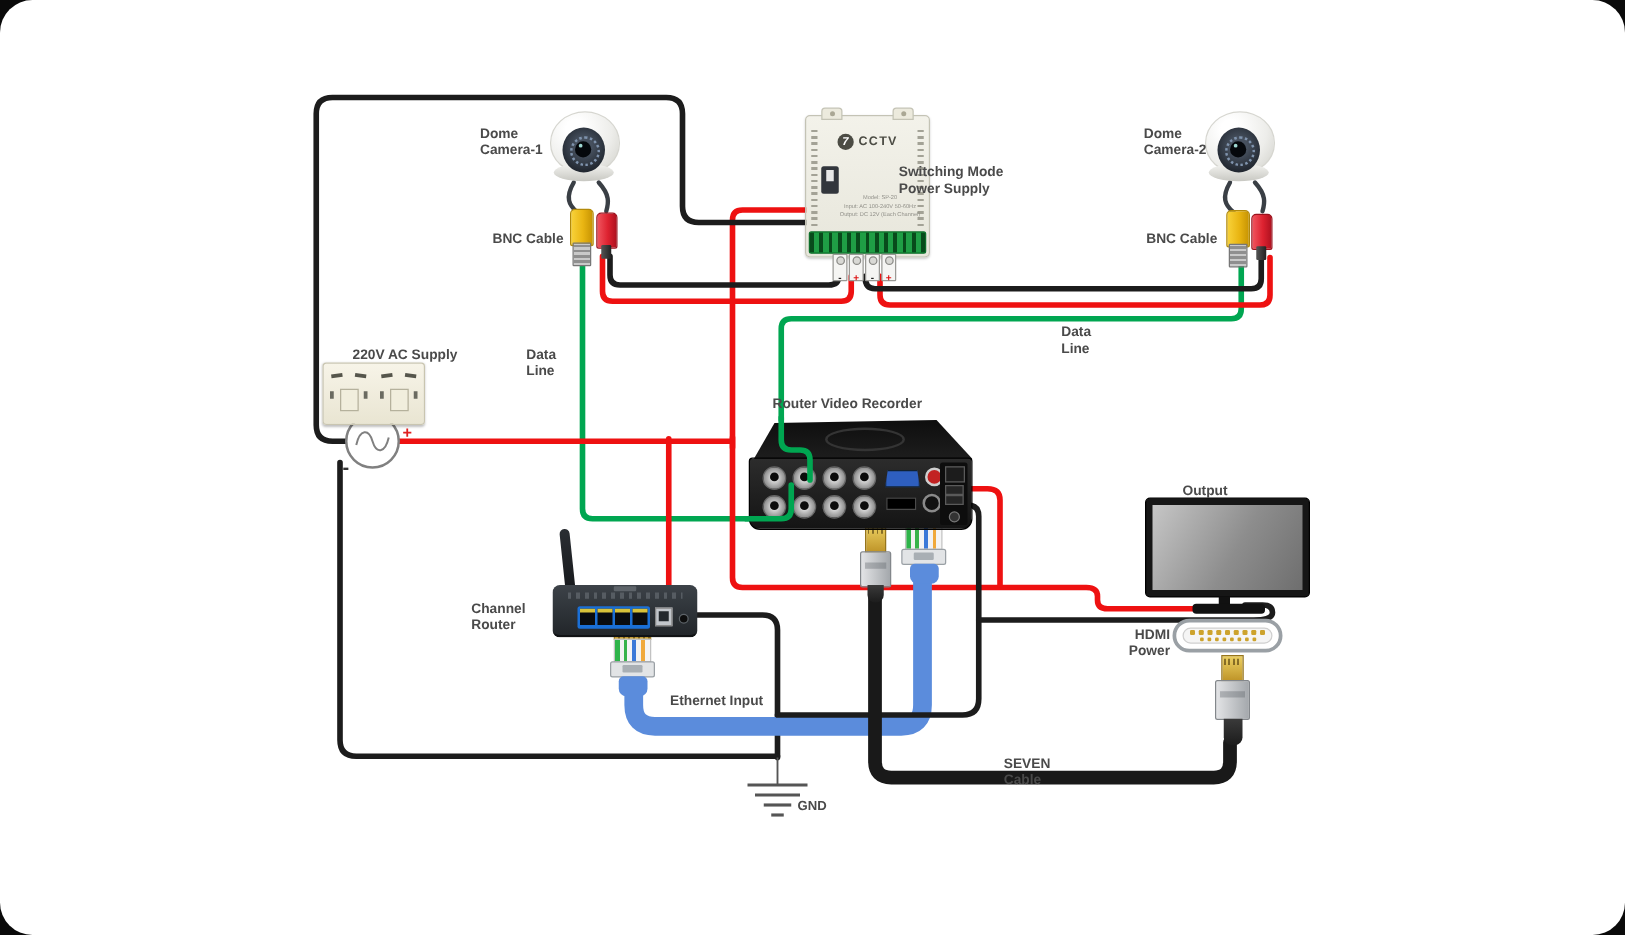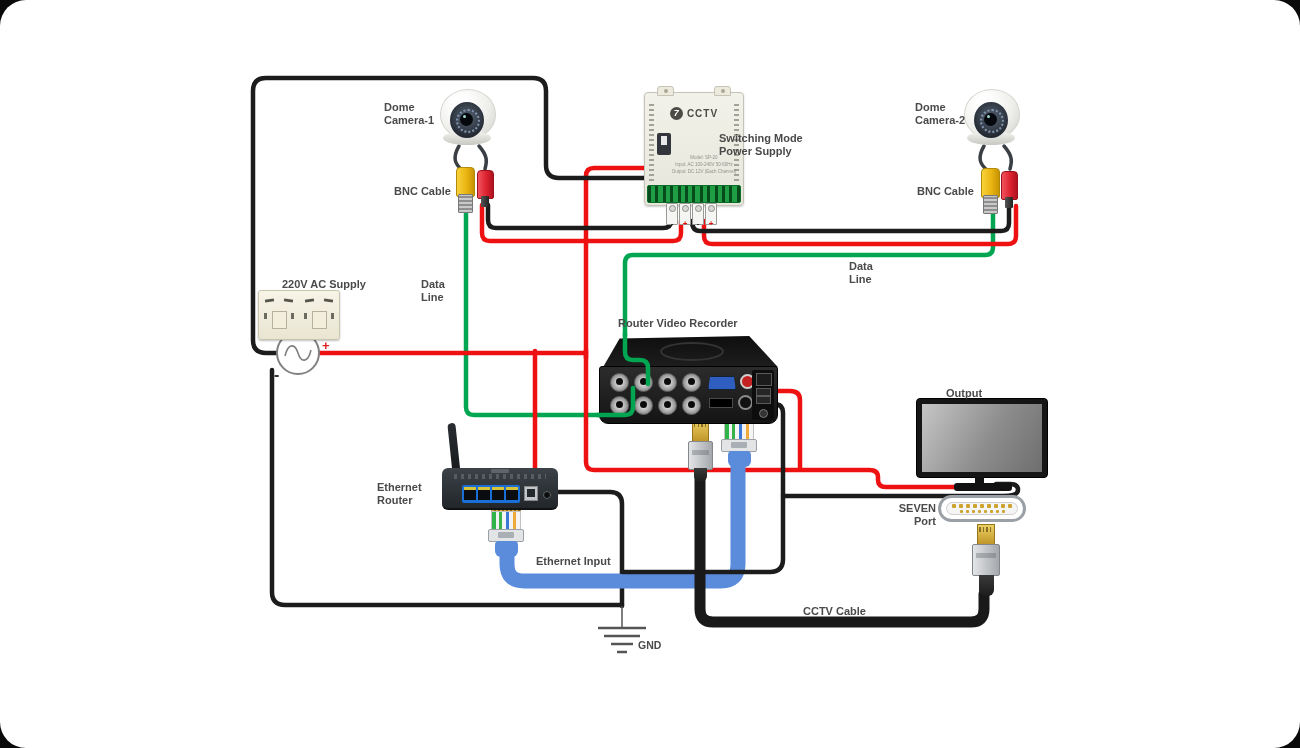--- a/index.html
+++ b/index.html
@@ -373,22 +373,22 @@
   <div class="lbl" style="left:394px;top:185px;width:60px;">BNC Cable</div>
   <div class="lbl" style="left:917px;top:185px;width:60px;">BNC Cable</div>
   <div class="lbl" style="left:719px;top:132px;width:120px;">Switching Mode
 Power Supply</div>
   <div class="lbl" style="left:256px;top:278px;width:92px;margin-left:26px;">220V AC Supply</div>
   <div class="lbl" style="left:421px;top:278px;width:52px;">Data
 Line</div>
   <div class="lbl" style="left:849px;top:260px;width:52px;">Data
 Line</div>
   <div class="lbl" style="left:618px;top:317px;width:140px;">Router Video Recorder</div>
-  <div class="lbl" style="left:377px;top:481px;width:60px;">Ethernet
+  <div class="lbl" style="left:377px;top:481px;width:60px;">Channel
 Router</div>
   <div class="lbl" style="left:536px;top:555px;width:80px;">Ethernet Input</div>
   <div class="lbl" style="left:946px;top:387px;width:70px;">Output</div>
-  <div class="lbl" style="left:878px;top:502px;width:58px;text-align:right;">SEVEN Port</div>
-  <div class="lbl" style="left:803px;top:605px;width:70px;">CCTV Cable</div>
+  <div class="lbl" style="left:878px;top:502px;width:58px;text-align:right;">HDMI Power</div>
+  <div class="lbl" style="left:803px;top:605px;width:70px;">SEVEN Cable</div>
   <div class="lbl" style="left:638px;top:639px;width:40px;text-align:left;font-size:10.5px;">GND</div>
   <div class="lbl sign" style="left:322px;top:338px;width:14px;color:#e02020;">+</div>
   <div class="lbl sign" style="left:274px;top:366px;width:14px;font-size:16px;color:#333;">-</div>
 </div>
 
 </body></html>

